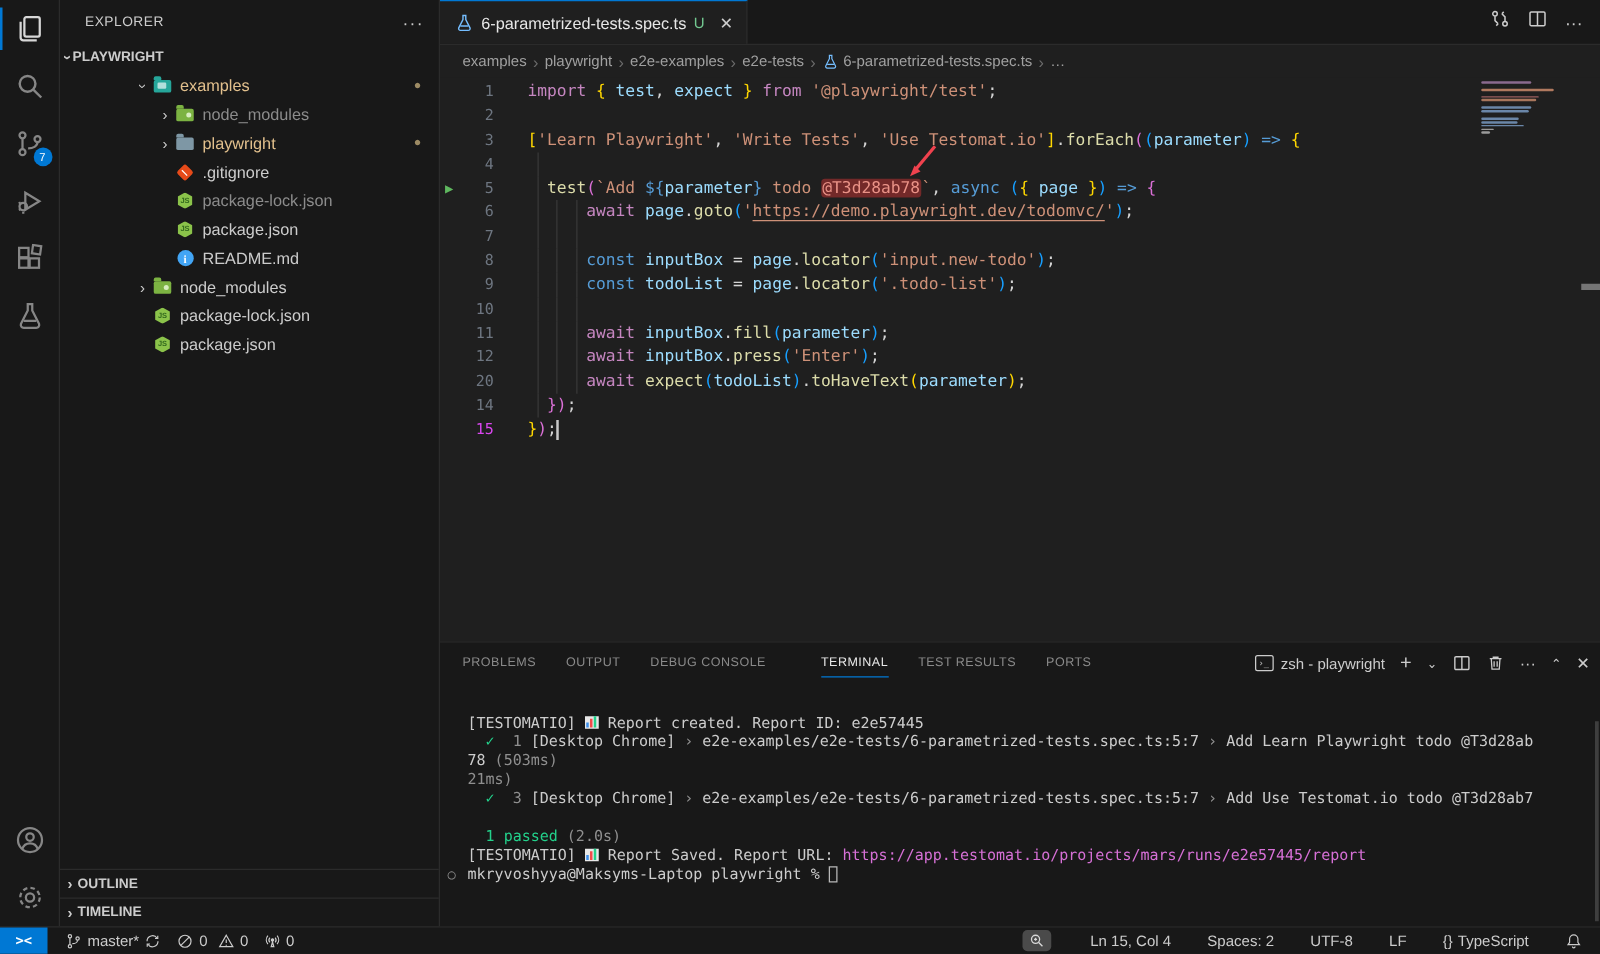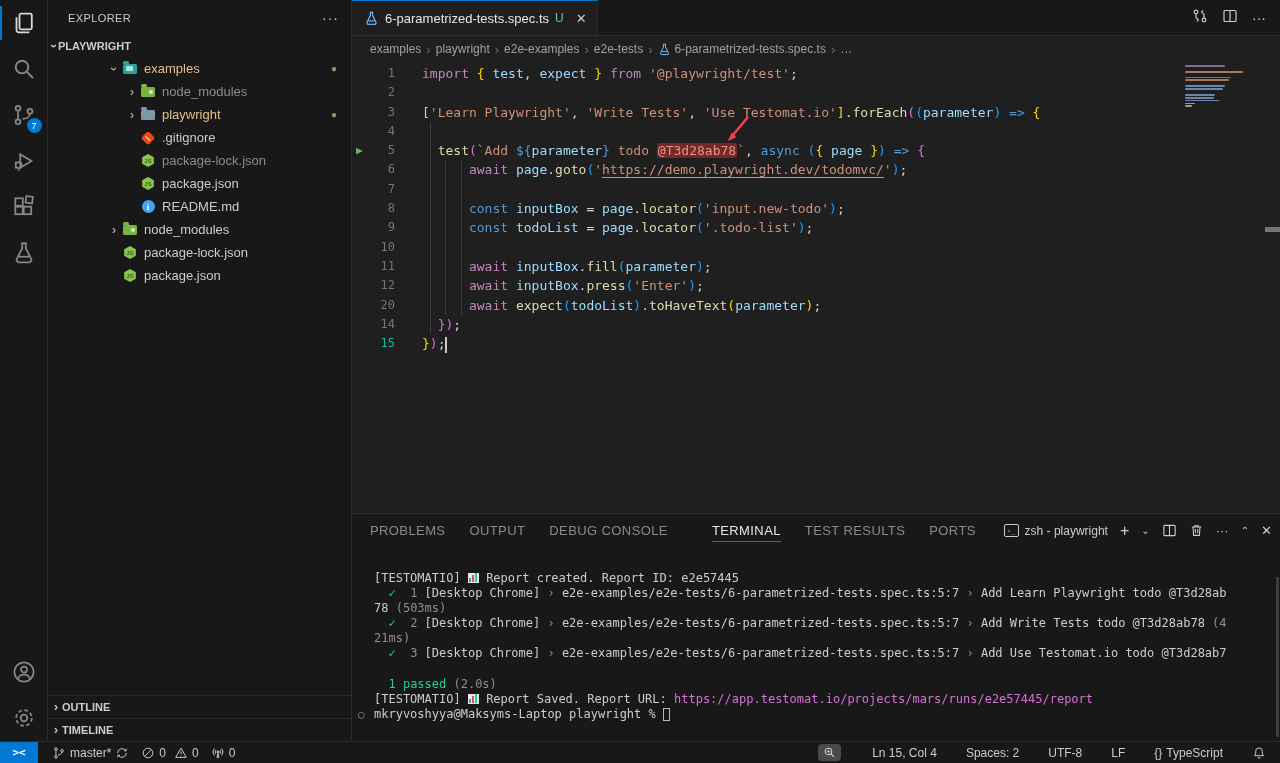--- a/index.html
+++ b/index.html
@@ -62,39 +62,39 @@
   .tab-actions { margin-left:auto; display:flex; align-items:center; gap:14px; padding-right:14px; color:#cccccc; }
   .tab-actions svg { width:16px; height:16px; }
   .breadcrumbs { height:26px; display:flex; align-items:center; font-size:12px; color:#a0a0a0; padding-left:18px; gap:5px; background:#1f1f1f;}
   .breadcrumbs .sep { color:#6b6b6b; font-size:13px; }
   .bc-item { cursor:pointer; display:flex; align-items:center; gap:4px;}
 
   .code-area { flex:1; position:relative; overflow:hidden; background:#1f1f1f;
     font-family:"DejaVu Sans Mono", monospace; }
   .gutter { position:absolute; left:0; top:2px; width:46px; }
   .grow { height:19.3px; line-height:19.3px; text-align:right; padding-right:3px; color:#6e7681; font-size:12px; position:relative;}
-  .grow.active { color:#14b8a6; }
+  .grow.active { color:#d946ef; }
   .grow .play { position:absolute; left:4px; top:0; color:#5fb85f; font-size:11px; cursor:pointer; }
   .codelines { position:absolute; left:70px; top:2px; right:100px; }
   .cl { height:19.3px; line-height:19.3px; white-space:pre; font-size:13px; position:relative; }
   .guide { position:absolute; top:0; height:19.3px; border-left:1px solid #383838; }
   .tk-kw{color:#C586C0} .tk-kw2{color:#569CD6} .tk-var{color:#9CDCFE} .tk-fn{color:#DCDCAA}
   .tk-str{color:#CE9178} .tk-pn{color:#D4D4D4} .tk-b1{color:#FFD700} .tk-b2{color:#DA70D6} .tk-b3{color:#179FFF}
   .tk-tag{background:#732929; color:#e99287; border-radius:3px; padding:0 1px;}
   .tk-link{color:#CE9178; text-decoration:underline; text-underline-offset:3px;}
   .cur { display:inline-block; width:1.5px; height:16px; background:#c8c8c8; vertical-align:middle; }
   .minimap { position:absolute; top:3px; left:833px; width:62px; }
   .mmrow { height:1.8px; margin-bottom:1.1px; border-radius:1px; }
   .overview-bar { position:absolute; right:0; top:165px; width:15px; height:5px; background:#757575; }
   .arrow-svg { position:absolute; left:360px; top:45px; pointer-events:none; }
 
   
   .panel { height:228px; border-top:1px solid #2b2b2b; display:flex; flex-direction:column; background:#181818; }
   .panel-header { height:33px; display:flex; align-items:center; padding:0 8px 0 18px; }
-  .ptab { font-size:13px; letter-spacing:.4px; color:#8a8a8a; margin-right:24px; height:33px;
+  .ptab { font-size:10px; letter-spacing:.4px; color:#8a8a8a; margin-right:24px; height:33px;
     display:flex; align-items:center; cursor:pointer; position:relative;text-align:center; }
   .ptab.active { color:#e7e7e7;margin-left:20px; }
   .ptab.active::after { content:""; position:absolute; left:0; right:0; bottom:5px; height:1px; background:#0078d4; }
   .panel-right { margin-left:auto; display:flex; align-items:center; gap:12px; color:#cccccc; }
   .shell-chip { display:flex; align-items:center; gap:6px; font-size:12px; color:#cccccc; cursor:pointer;}
   .term-glyph { width:15px; height:13px; border:1px solid #cccccc; border-radius:2px; font-size:7px;
     display:flex; align-items:center; justify-content:center; font-family:"DejaVu Sans Mono",monospace;}
   .picon { font-size:13px; cursor:pointer; color:#cccccc;}
   .picon svg { width:15px; height:15px; display:block;}
   .terminal { flex:1; background:#181818; padding:24px 0 0 22px; position:relative; overflow:hidden;
@@ -422,21 +422,20 @@
             <span class="picon">···</span>
             <span class="picon" style="font-size:10px;">⌃</span>
             <span class="picon">✕</span>
           </div>
         </div>
         <div class="terminal" id="terminal">
           <div class="term-scroll"></div>
         <div class="tl"><span class="t-w">[TESTOMATIO] </span><span class="chart-ic"><i style="height: 4px; background: rgb(59, 142, 234);"></i><i style="height: 7px; background: rgb(241, 76, 76);"></i><i style="height: 9px; background: rgb(35, 209, 139);"></i></span><span class="t-w"> Report created. Report ID: e2e57445</span></div>
             <div class="tl"><span class="t-g">  </span><span class="t-green">✓</span><span class="t-g">  1 </span><span class="t-w">[Desktop Chrome] </span><span class="t-g">› </span><span class="t-w">e2e-examples/e2e-tests/6-parametrized-tests.spec.ts:5:7 </span><span class="t-g">› </span><span class="t-w">Add Learn Playwright todo @T3d28ab</span></div>
             <div class="tl"><span class="t-w">78 </span><span class="t-g">(503ms)</span></div>
-            <div class="tl"><span class="t-g">  </span><span class="t-green">✓</span><span class="t-g">  2 </span><span class="t-w">[Desktop Chrome] </span><span class="t-g">› </span><span class="t-w">e2e-examples/e2e-tests/6-parametrized-tests.spec.ts:5:7 </span><span class="t-g">› </span><span class="t-w">Add Write Tests todo @T3d28ab78 </span><span class="t-g">(4</span></div>
             <div class="tl"><span class="t-g">21ms)</span></div>
             <div class="tl"><span class="t-g">  </span><span class="t-green">✓</span><span class="t-g">  3 </span><span class="t-w">[Desktop Chrome] </span><span class="t-g">› </span><span class="t-w">e2e-examples/e2e-tests/6-parametrized-tests.spec.ts:5:7 </span><span class="t-g">› </span><span class="t-w">Add Use Testomat.io todo @T3d28ab7</span></div>
             <div class="tl"></div>
             <div class="tl"><span class="t-g">  </span><span class="t-green">1 passed</span><span class="t-g"> (2.0s)</span></div>
             <div class="tl"><span class="t-w">[TESTOMATIO] </span><span class="chart-ic"><i style="height: 4px; background: rgb(59, 142, 234);"></i><i style="height: 7px; background: rgb(241, 76, 76);"></i><i style="height: 9px; background: rgb(35, 209, 139);"></i></span><span class="t-w"> Report Saved. Report URL: </span><span class="t-mag">https://app.testomat.io/projects/mars/runs/e2e57445/report</span></div>
             <div class="tl"><span class="deco">○</span><span class="t-w">mkryvoshyya@Maksyms-Laptop playwright % </span><span class="curbox"></span></div>
           </div>
       </div>
     </div>
   </div>

